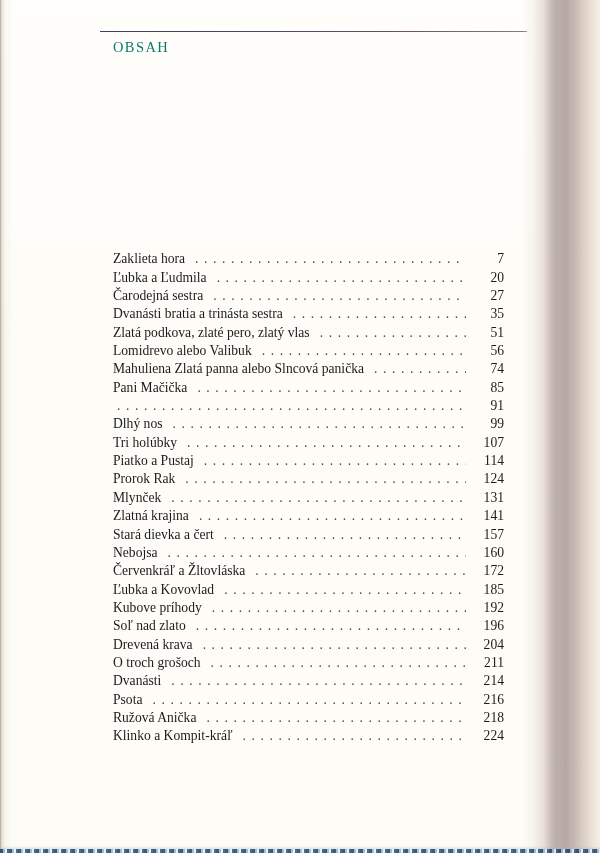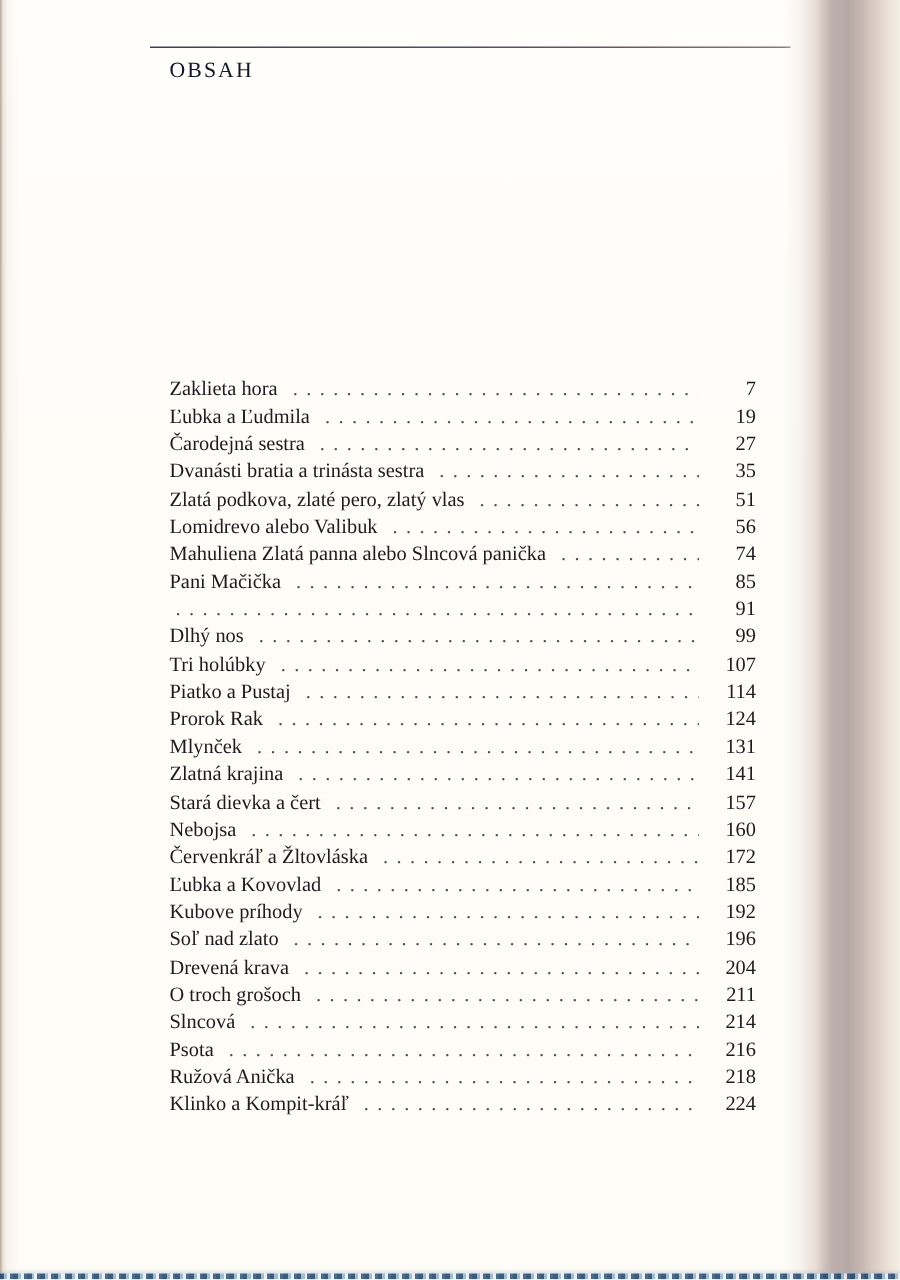--- a/index.html
+++ b/index.html
@@ -100,21 +100,21 @@
     width: 427px;
     height: 1px;
     background: linear-gradient(to right, #3a4060 0%, #414a6b 35%, #6a5160 70%, #8a7a80 100%);
   }
   .page-title {
     position: absolute;
     left: 113px;
     top: 39px;
     font-size: 14.5px;
     letter-spacing: 1.4px;
-    color: #0f172a;
+    color: #0f766e;
   }
 
   
   .toc {
     position: absolute;
     left: 113px;
     top: 249px;
     width: 391px;
   }
   .toc-row {
@@ -166,21 +166,21 @@
 
   <div class="toc">
       <div class="toc-row">
         <span class="toc-label">Zaklieta hora</span>
         <span class="toc-leader"></span>
         <span class="toc-page">7</span>
       </div>
       <div class="toc-row">
         <span class="toc-label">Ľubka a Ľudmila</span>
         <span class="toc-leader"></span>
-        <span class="toc-page">19</span>
+        <span class="toc-page">20</span>
       </div>
       <div class="toc-row">
         <span class="toc-label">Čarodejná sestra</span>
         <span class="toc-leader"></span>
         <span class="toc-page">27</span>
       </div>
       <div class="toc-row">
         <span class="toc-label">Dvanásti bratia a trinásta sestra</span>
         <span class="toc-leader"></span>
         <span class="toc-page">35</span>
@@ -273,21 +273,21 @@
         <span class="toc-label">Drevená krava</span>
         <span class="toc-leader"></span>
         <span class="toc-page">204</span>
       </div>
       <div class="toc-row">
         <span class="toc-label">O troch grošoch</span>
         <span class="toc-leader"></span>
         <span class="toc-page">211</span>
       </div>
       <div class="toc-row">
-        <span class="toc-label">Slncová</span>
+        <span class="toc-label">Dvanásti</span>
         <span class="toc-leader"></span>
         <span class="toc-page">214</span>
       </div>
       <div class="toc-row">
         <span class="toc-label">Psota</span>
         <span class="toc-leader"></span>
         <span class="toc-page">216</span>
       </div>
       <div class="toc-row">
         <span class="toc-label">Ružová Anička</span>

